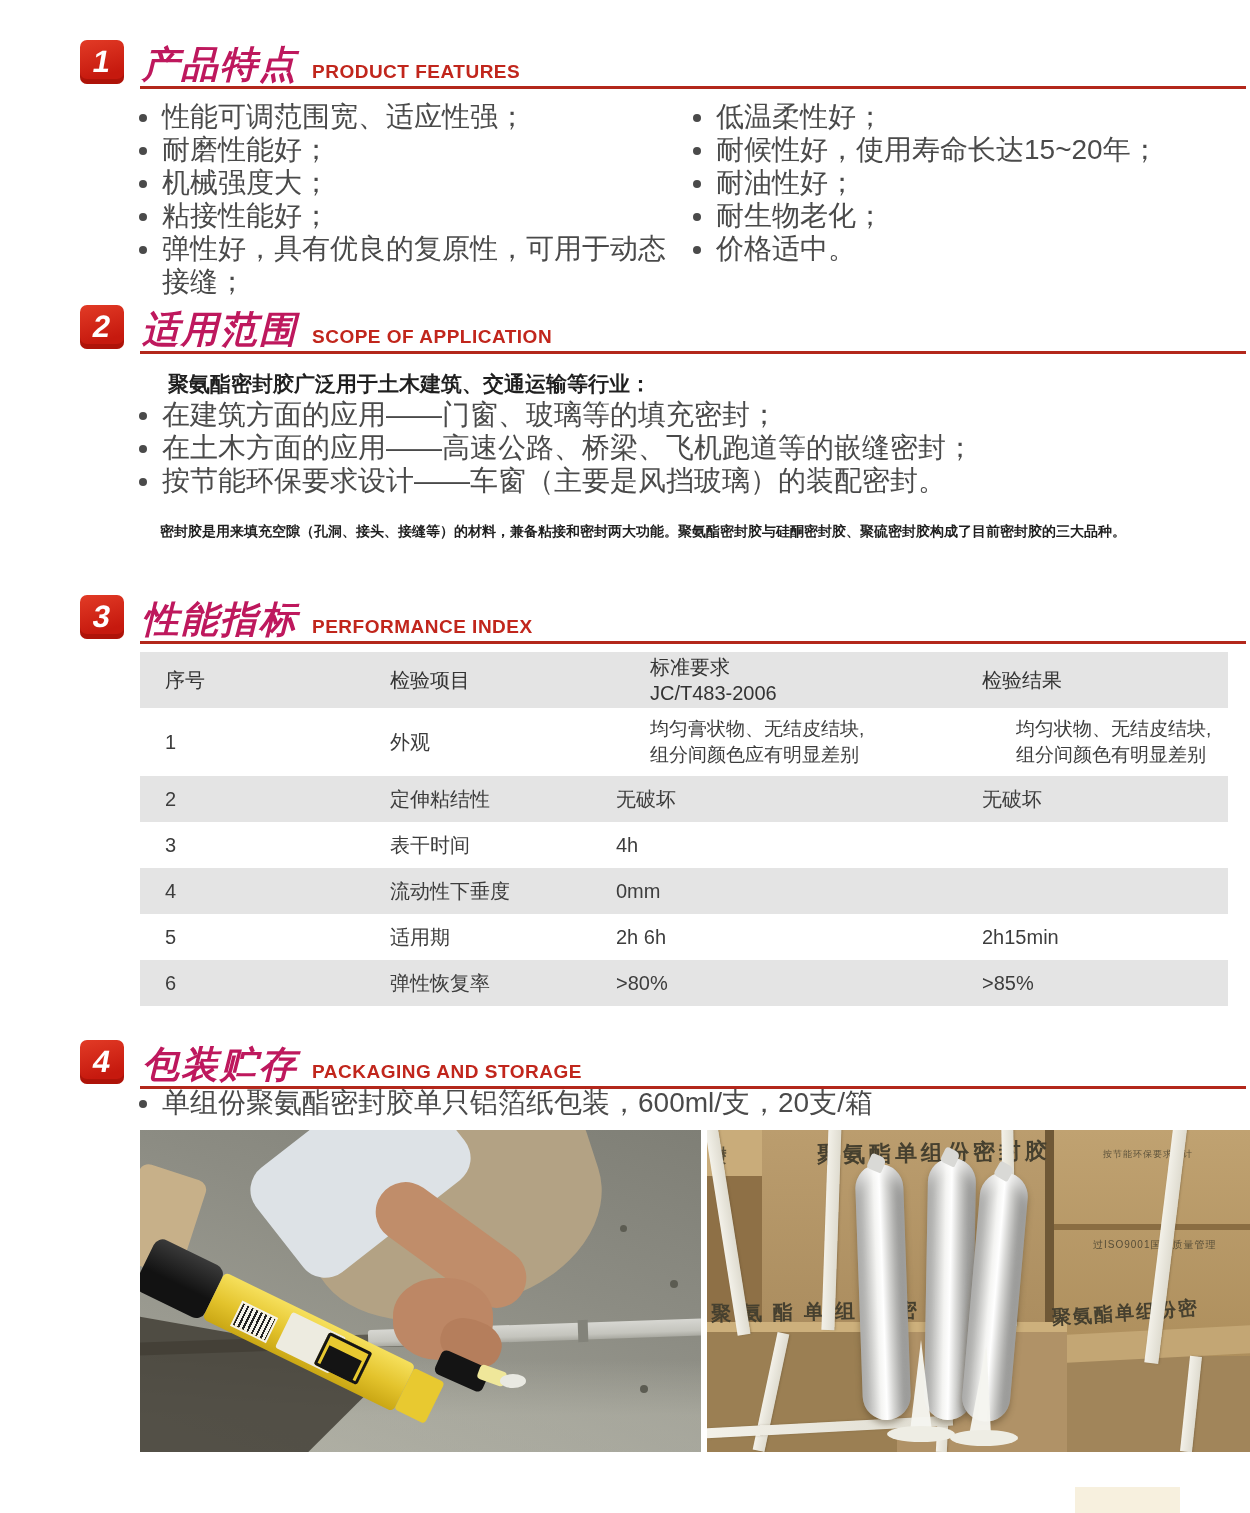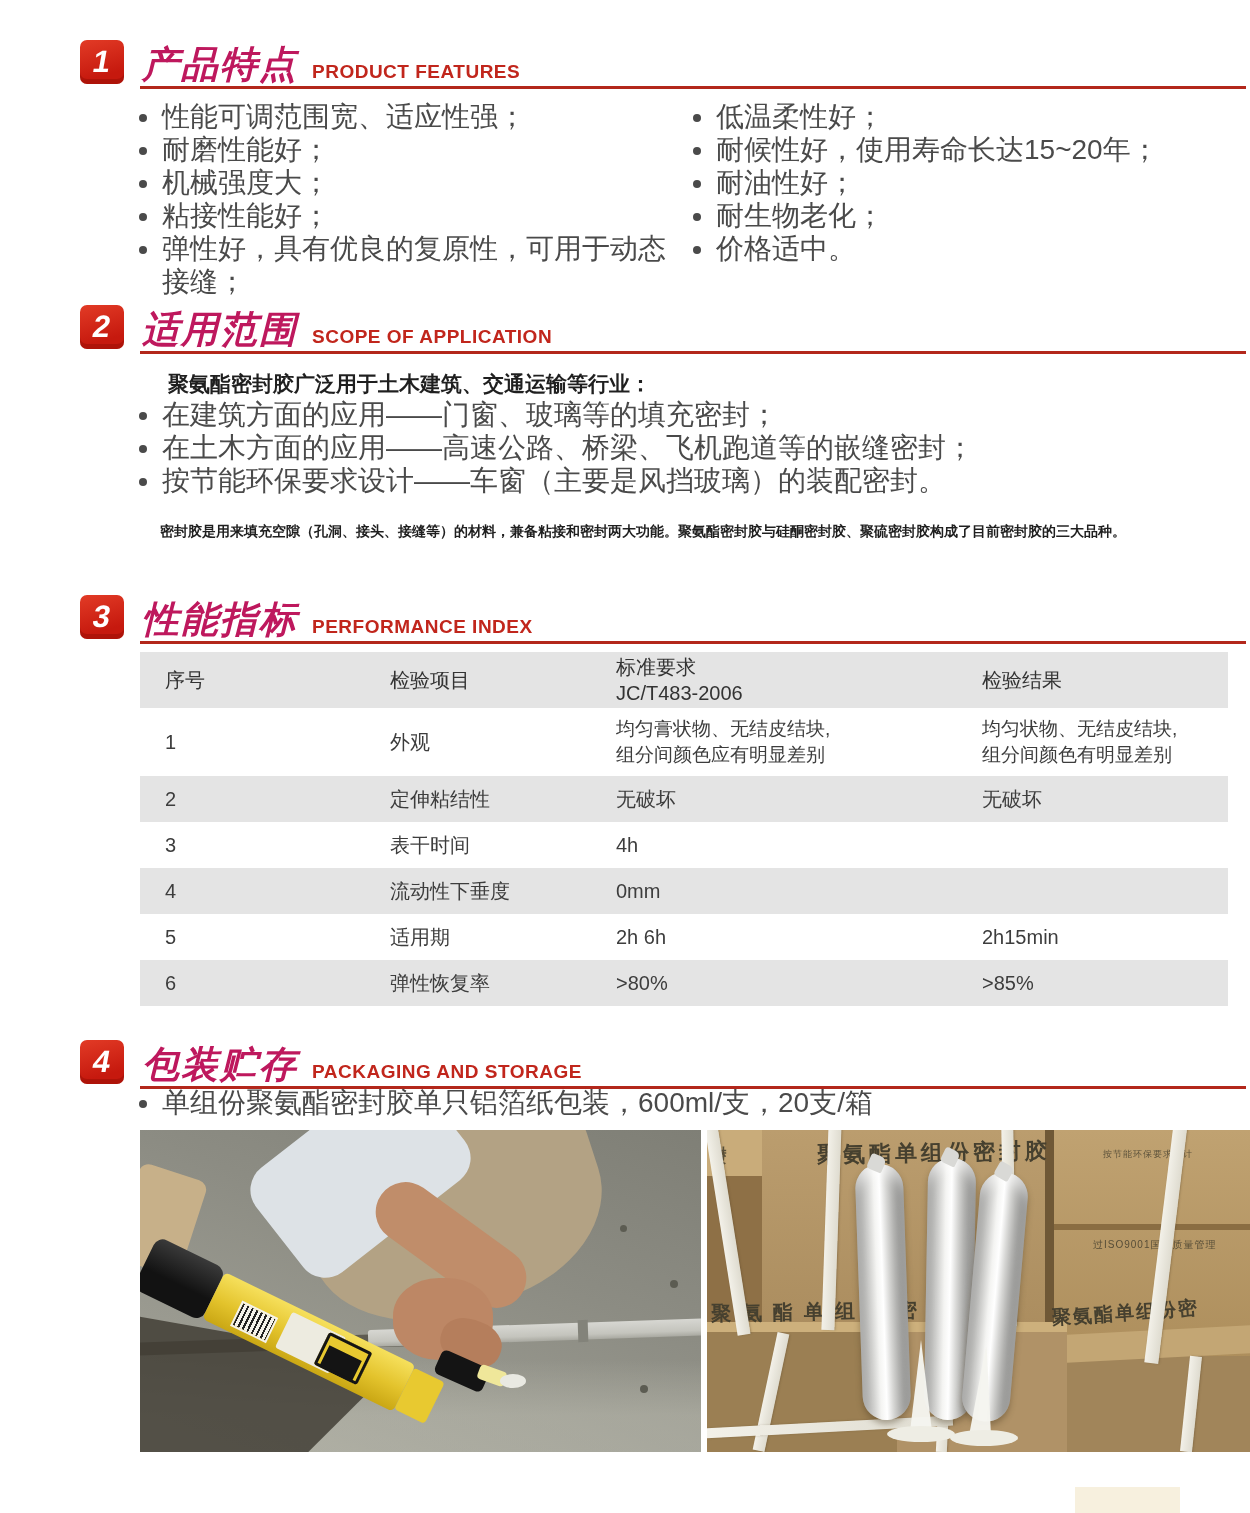--- a/index.html
+++ b/index.html
@@ -31,21 +31,21 @@
               color:#1f1f1f;line-height:37px;margin-top:8px;}
 
   
   .perf{position:absolute;left:140px;top:652px;width:1088px;font-size:20px;color:#3d3d3d;}
   .t-row{display:grid;grid-template-columns:250px 226px 366px 1fr;align-items:center;}
   .t-row .c-no{padding-left:25px;}
   .t-head{height:56px;background:#e4e4e4;color:#333;}
   .r-tall{height:68px;}
   .r-std{height:46px;}
   .gray{background:#e4e4e4;}
-  .pre{white-space:pre-line;line-height:26px;font-size:19px;}
+  .pre{white-space:pre-line;line-height:26px;font-size:19px;margin-left:34px;}
   .t-head .pre{font-size:20px;}
 
   .pack-list{position:absolute;left:136px;top:1086px;width:1080px;}
 
   
   .photo{position:absolute;top:1130px;height:322px;overflow:hidden;}
   .photo-left{left:140px;width:561px;background:linear-gradient(200deg,#7f7f76 0%,#8c8c83 40%,#9c9c92 78%,#a7a79c 100%);}
   .photo-right{left:707px;width:543px;background:#b09165;}
   .abs{position:absolute;}
 

